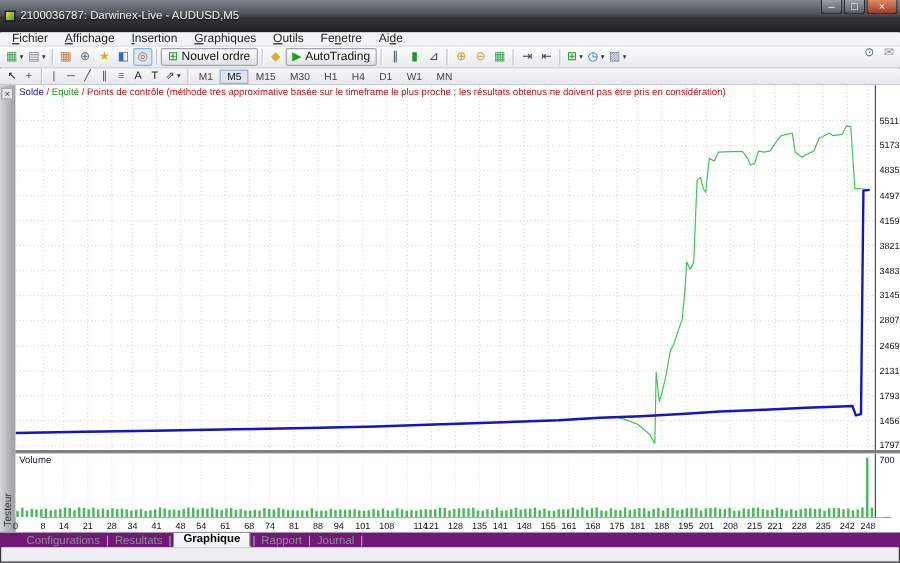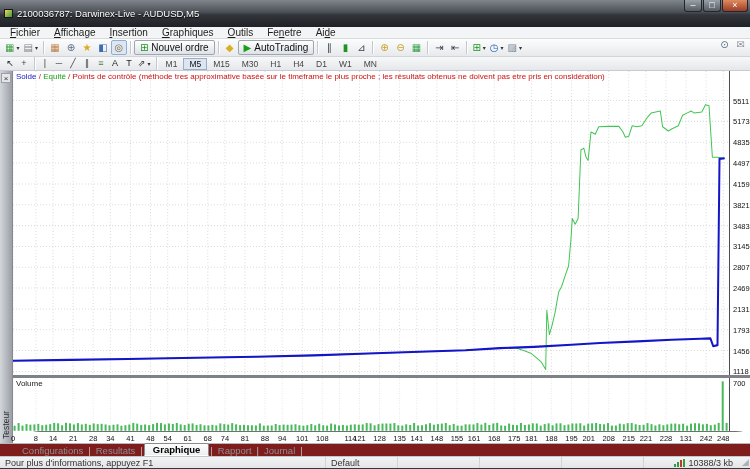--- a/index.html
+++ b/index.html
@@ -76,21 +76,21 @@
   .hsep { height: 4px; background: #7e8287; }
   .volrow { height: 64px; border-bottom: 1px solid #6d7176; border-radius: 32px; }
   .vol { width: 716px; position: relative; background: #fff; }
   .vollabel { position: absolute; top: 1px; left: 3px; font-size: 8px; color: #222; z-index: 2; }
   .voltick { position: absolute; top: 1px; left: 3px; }
   .xrow { height: 13px; background: #fdfdfd; }
   .xlabels { width: 716px; position: relative; font-size: 7.5px; color: #111; }
   .xlab { position: absolute; top: 2px; transform: translateX(-50%); }
 
   
-  .bottomtabs { height: 13px; background: #7f1d1d; border-top: 1px solid #b4b8bc; display: flex;
+  .bottomtabs { height: 13px; background: #701a75; border-top: 1px solid #b4b8bc; display: flex;
     align-items: center; font-size: 9.5px; padding-left: 18px; color: #8b8f94; }
   .btab { padding: 0 4px; white-space: nowrap; }
   .btab.active { color: #000; font-weight: bold; border: 1px solid #878c92; border-bottom-color: #fdfdfd;
     background: linear-gradient(#fdfdfd,#edeff1); border-radius: 2px 2px 0 0; padding: 0 8px;
     height: 13px; display: flex; align-items: center; margin-top: -1px; }
   .bsep { color: #b9bcbf; margin: 0 1px; }
 
   
   .statusbar { height: 12px; background: linear-gradient(#f2f3f4,#e3e5e7); border-top: 1px solid #c5c8cb;
     display: flex; align-items: center; font-size: 9px; color: #333; }
@@ -333,21 +333,21 @@
             <span class="ylab" style="top: 30.284%;">4497</span>
             <span class="ylab" style="top: 37.14%;">4159</span>
             <span class="ylab" style="top: 43.9959%;">3821</span>
             <span class="ylab" style="top: 50.8519%;">3483</span>
             <span class="ylab" style="top: 57.7079%;">3145</span>
             <span class="ylab" style="top: 64.5639%;">2807</span>
             <span class="ylab" style="top: 71.4199%;">2469</span>
             <span class="ylab" style="top: 78.2759%;">2131</span>
             <span class="ylab" style="top: 85.1318%;">1793</span>
             <span class="ylab" style="top: 91.9675%;">1456</span>
-            <span class="ylab" style="top: 98.8235%;">1118</span>
+            <span class="ylab" style="top: 98.8235%;">1797</span>
           </div>
       </div>
       <div class="hsep"></div>
       <div class="row volrow">
         <div class="vol">
           <svg id="volsvg" preserveAspectRatio="none" viewBox="0 0 716 63">
               <line x1="0.0" y1="0" x2="0.0" y2="63" stroke="#e2e2e2" stroke-width="1" stroke-dasharray="1,2"></line>
               <line x1="22.9" y1="0" x2="22.9" y2="63" stroke="#e2e2e2" stroke-width="1" stroke-dasharray="1,2"></line>
               <line x1="40.1" y1="0" x2="40.1" y2="63" stroke="#e2e2e2" stroke-width="1" stroke-dasharray="1,2"></line>
               <line x1="60.1" y1="0" x2="60.1" y2="63" stroke="#e2e2e2" stroke-width="1" stroke-dasharray="1,2"></line>
@@ -603,21 +603,21 @@
             <span class="xlab" style="left: 67.2%;">168</span>
             <span class="xlab" style="left: 70%;">175</span>
             <span class="xlab" style="left: 72.4%;">181</span>
             <span class="xlab" style="left: 75.2%;">188</span>
             <span class="xlab" style="left: 78%;">195</span>
             <span class="xlab" style="left: 80.4%;">201</span>
             <span class="xlab" style="left: 83.2%;">208</span>
             <span class="xlab" style="left: 86%;">215</span>
             <span class="xlab" style="left: 88.4%;">221</span>
             <span class="xlab" style="left: 91.2%;">228</span>
-            <span class="xlab" style="left: 94%;">131</span>
+            <span class="xlab" style="left: 94%;">235</span>
             <span class="xlab" style="left: 96.8%;">242</span>
             <span class="xlab" style="left: 99.2%;">248</span>
           </div>
         <div class="ycol" style="border-left:none"></div>
       </div>
     </div>
   </div>
 
   <div class="bottomtabs" id="bottomtabs">
       <span class="btab">Configurations</span>
@@ -625,31 +625,14 @@
       <span class="btab">Resultats</span>
       <span class="bsep">|</span>
       <span class="btab active">Graphique</span>
       <span class="bsep">|</span>
       <span class="btab">Rapport</span>
       <span class="bsep">|</span>
       <span class="btab">Journal</span>
       <span class="bsep">|</span>
     </div>
 
-  <div class="statusbar">
-    <span class="scell help">Pour plus d'informations, appuyez F1</span>
-    <span class="scell profile">Default</span>
-    <span class="scell fill"></span>
-    <span class="scell fill"></span>
-    <span class="scell fill"></span>
-    <span class="scell traffic">
-      <span class="tricon">
-          <i style="height:3px;background:#2f9e44"></i>
-          <i style="height:5px;background:#2f9e44"></i>
-          <i style="height:7px;background:#c0392b"></i>
-          <i style="height:8px;background:#2f9e44"></i>
-        </span>
-      <span>10388/3 kb</span>
-    </span>
-    <span class="grip">◢</span>
-  </div>
 
 </div>
 
 </body></html>

